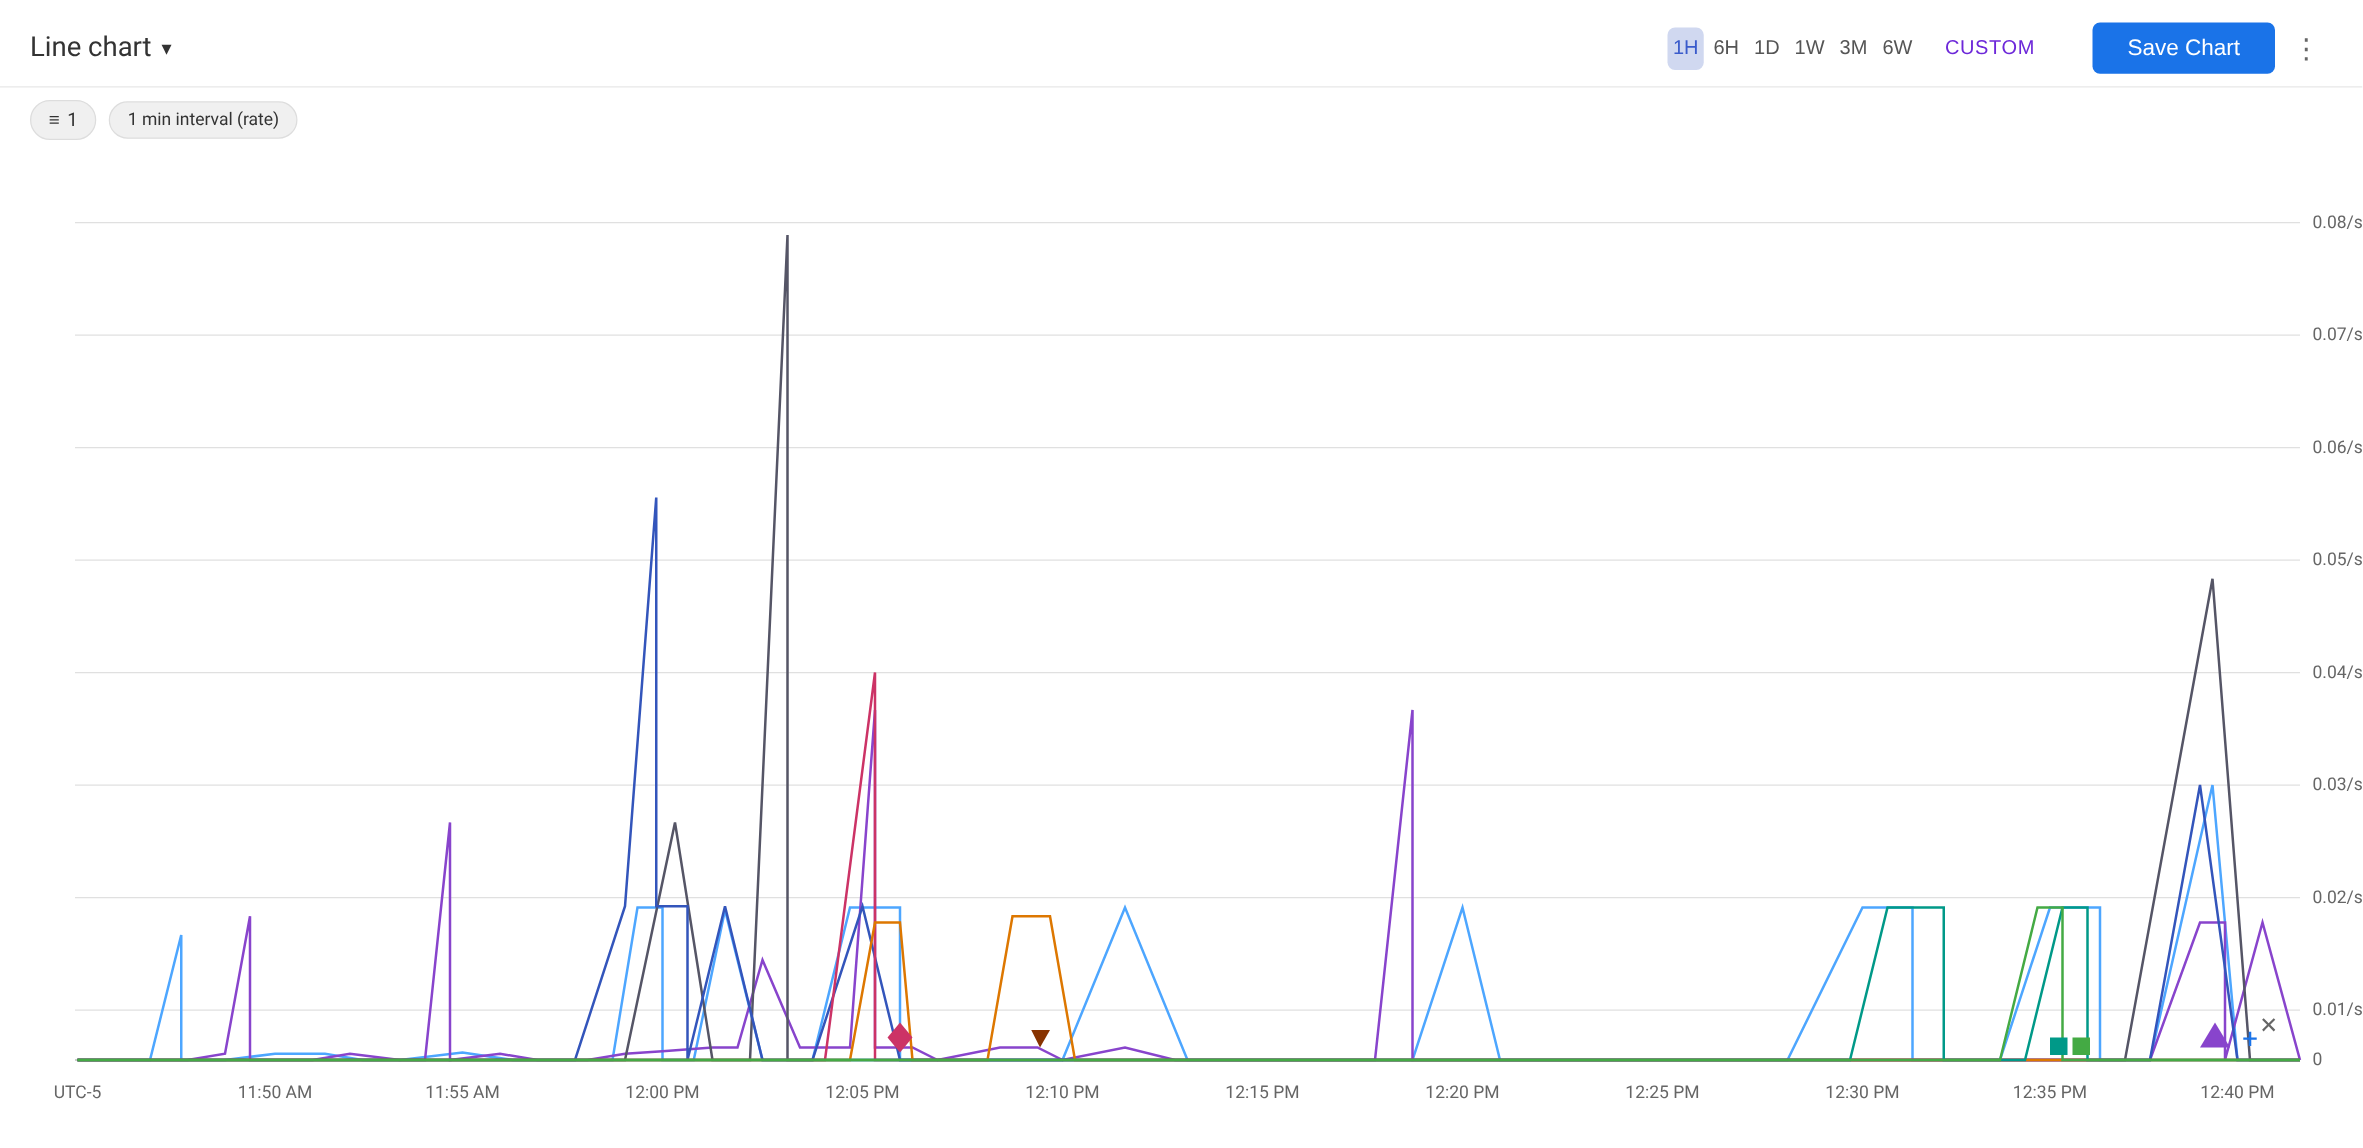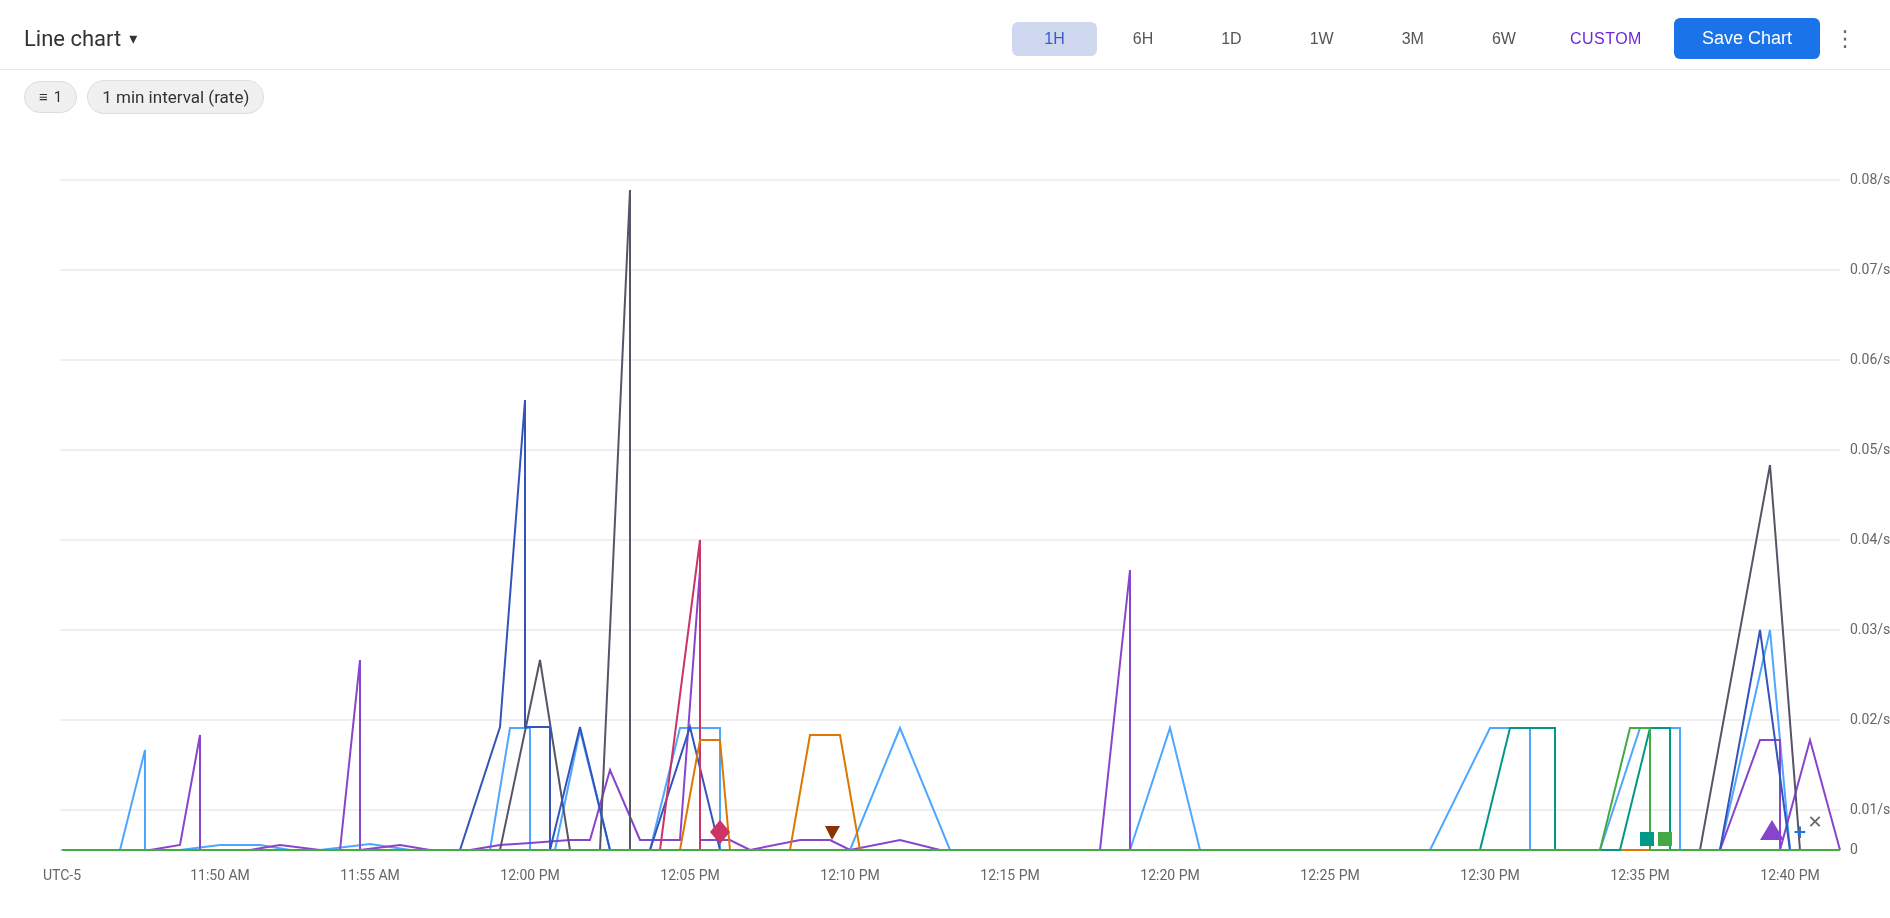--- a/index.html
+++ b/index.html
@@ -34,21 +34,21 @@
       font-size: 16px;
     }
 
     .time-controls {
       display: flex;
       align-items: center;
       gap: 4px;
     }
 
     .time-btn {
-      padding: 8px 32px;
+      padding: 8px 4px;
       border: none;
       background: transparent;
       border-radius: 6px;
       font-size: 16px;
       color: #555;
       cursor: pointer;
       font-weight: 500;
     }
 
     .time-btn.active {
@@ -70,21 +70,21 @@
 
     .save-chart-btn {
       padding: 10px 28px;
       background: #1a73e8;
       color: #fff;
       border: none;
       border-radius: 6px;
       font-size: 18px;
       font-weight: 500;
       cursor: pointer;
-      margin-left: 10px;
+      margin-left: 24px;
     }
 
     .more-btn {
       background: transparent;
       border: none;
       font-size: 22px;
       color: #666;
       cursor: pointer;
       padding: 4px 10px;
     }
@@ -106,21 +106,21 @@
       font-size: 15px;
       color: #333;
       cursor: pointer;
       border: 1px solid #ddd;
     }
 
     .interval-pill {
       background: #f0f0f0;
       border-radius: 20px;
       padding: 6px 14px;
-      font-size: 17px;
+      font-size: 14px;
       color: #333;
       cursor: pointer;
       border: 1px solid #ddd;
     }
 
     .chart-area {
       position: relative;
       width: 100%;
       height: 780px;
       padding: 0 0 0 0;

